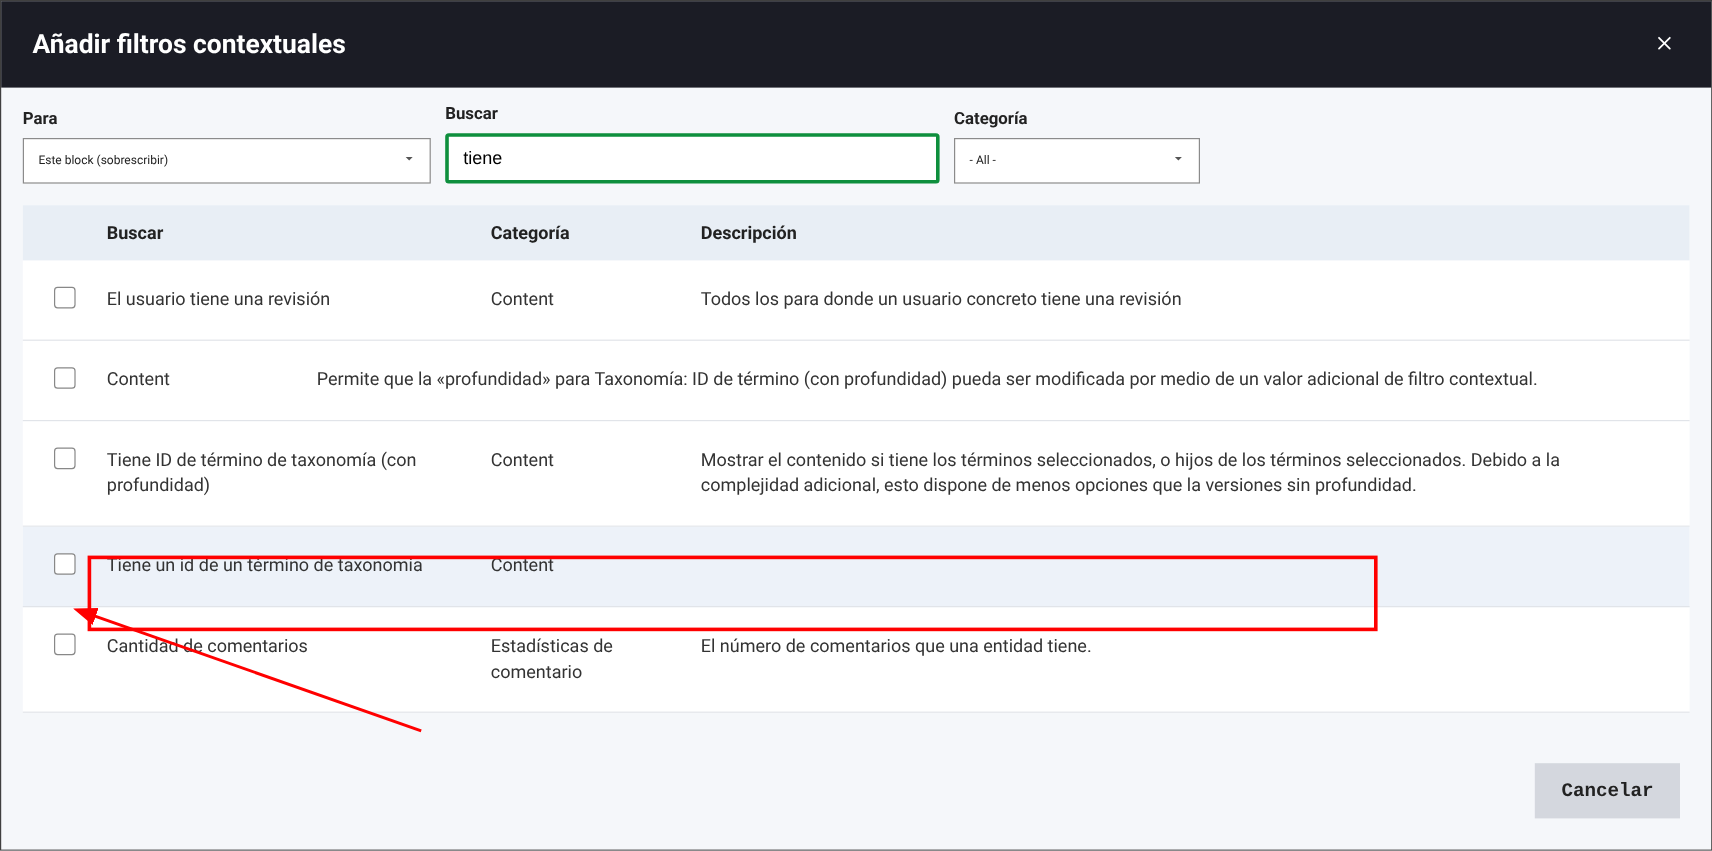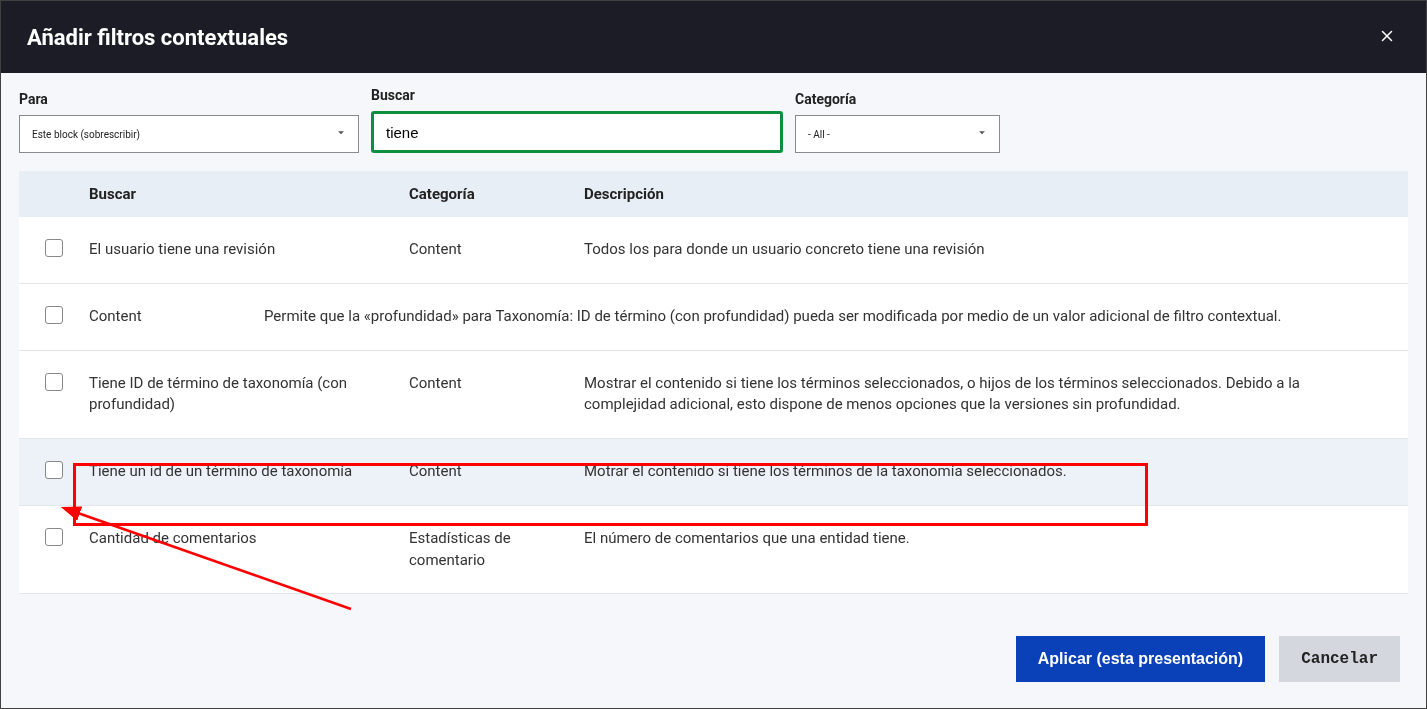--- a/index.html
+++ b/index.html
@@ -245,21 +245,20 @@
             <div class="col-title-cell">Tiene ID de término de taxonomía (con profundidad)</div>
             <div class="col-cat-cell">Content</div>
             <div class="col-desc-cell">Mostrar el contenido si tiene los términos seleccionados, o hijos de los términos seleccionados. Debido a la complejidad adicional, esto dispone de menos opciones que la versiones sin profundidad.</div>
           </div>
           <div class="trow highlighted">
             <div class="col-check">
               <div class="checkbox"></div>
             </div>
             <div class="col-title-cell">Tiene un id de un término de taxonomía</div>
             <div class="col-cat-cell">Content</div>
-            <div class="col-desc-cell">Motrar el contenido si tiene los términos de la taxonomía seleccionados.</div>
           </div>
           <div class="trow">
             <div class="col-check">
               <div class="checkbox"></div>
             </div>
             <div class="col-title-cell">Cantidad de comentarios</div>
             <div class="col-cat-cell">Estadísticas de comentario</div>
             <div class="col-desc-cell">El número de comentarios que una entidad tiene.</div>
           </div>
         </div>
@@ -270,17 +269,16 @@
   <svg class="red-arrow" width="300" height="110">
     <defs>
         <marker id="ah" markerWidth="10" markerHeight="10" refX="2" refY="3" orient="auto">
           <path d="M0,0 L0,6 L8,3 z" fill="#ff0000"></path>
         </marker>
       </defs>
     <line x1="290" y1="103" x2="14" y2="6" stroke="#ff0000" stroke-width="2.5" marker-end="url(#ah)"></line>
   </svg>
 
   <div class="footer-actions">
-    <button class="btn btn-primary">Aplicar (esta presentación)</button>
     <button class="btn btn-secondary">Cancelar</button>
   </div>
 
 </div>
 
 </body></html>

